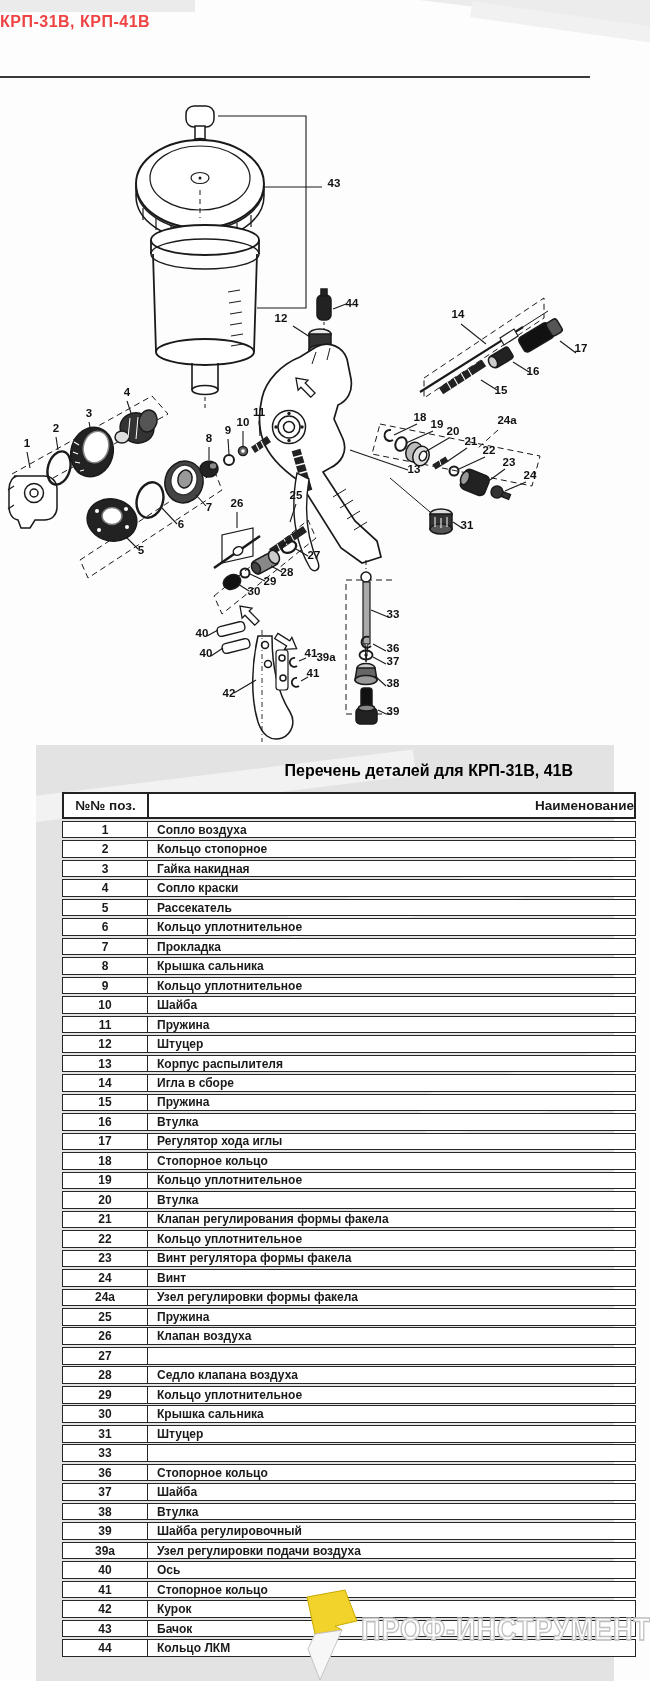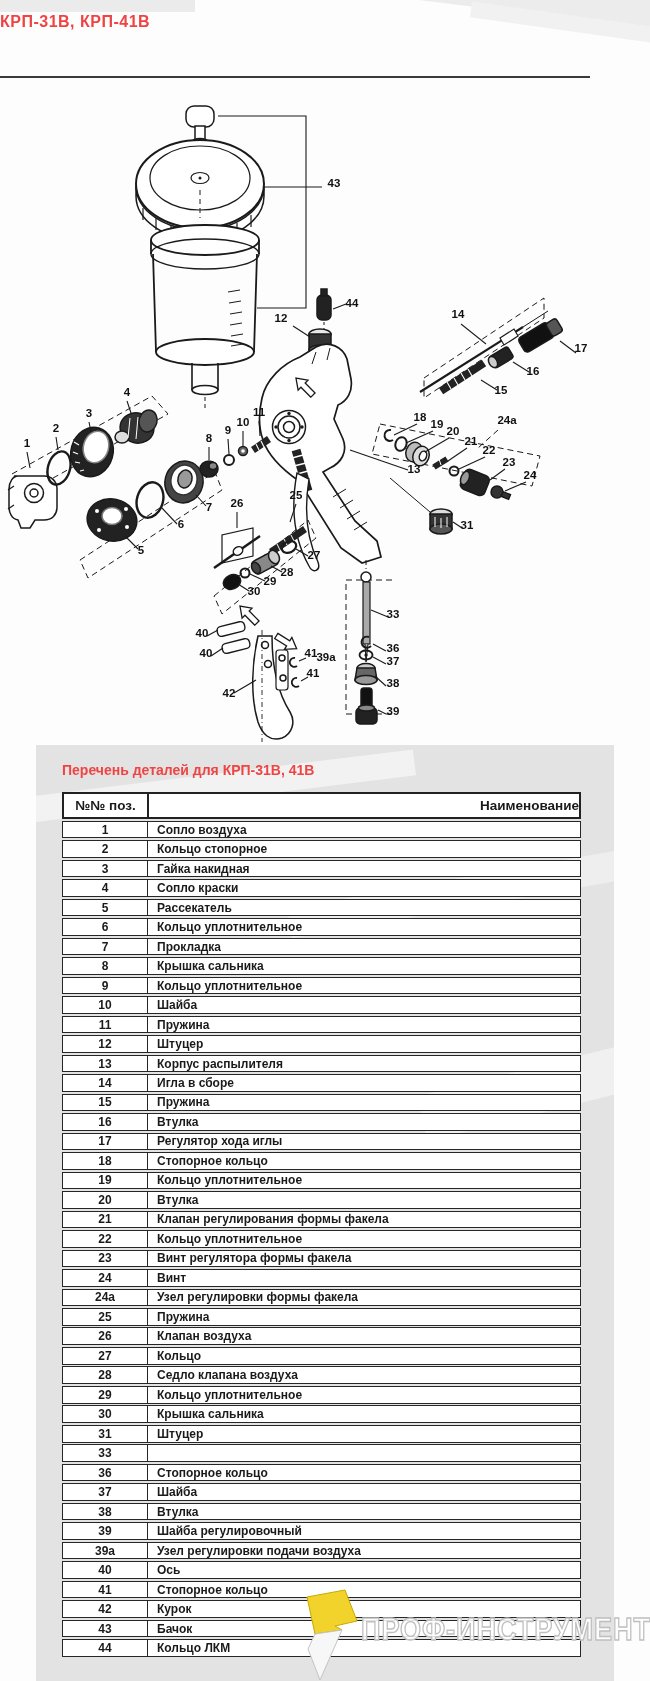--- a/index.html
+++ b/index.html
@@ -6,23 +6,23 @@
   body{width:650px;height:1681px;position:relative;background:#fdfdfd;overflow:hidden;
        font-family:"Liberation Sans", sans-serif;color:#1a1a1a;}
   .streak{position:absolute;background:#ebebeb;}
   #page-title{position:absolute;top:13px;left:0;width:590px;text-align:left;
       font-size:16px;font-weight:bold;color:#ef4444;letter-spacing:.5px;}
   #top-rule{position:absolute;top:76px;left:0;width:590px;height:2px;background:#3a3a3a;}
   #diagram-svg{position:absolute;top:0;left:0;}
   
   #table-panel{position:absolute;left:36px;top:745px;width:578px;height:936px;background:#e3e3e3;overflow:hidden;}
   .panel-streak{position:absolute;background:rgba(255,255,255,.55);}
-  #list-title{position:absolute;left:62px;top:762px;width:511px;text-align:left;
-      font-size:14px;font-weight:bold;color:#ef4444;}
-  #parts-table{position:absolute;left:62px;top:792px;width:519px;}
+  #list-title{position:absolute;left:62px;top:762px;width:511px;text-align:right;
+      font-size:16px;font-weight:bold;color:#000000;}
+  #parts-table{position:absolute;left:62px;top:792px;width:574px;}
   .thead{display:flex;border:2px solid #222;background:#fff;height:27px;box-sizing:border-box;
       font-weight:bold;font-size:13.5px;align-items:center;}
   .thead .c1{width:85px;text-align:center;border-right:2px solid #222;height:100%;
       display:flex;align-items:center;justify-content:center;box-sizing:border-box;}
   .thead .c2{flex:1;text-align:right;}
   .trow{display:flex;border:1.6px solid #262626;background:#fff;height:17.6px;margin-top:1.9px;
       box-sizing:border-box;font-size:12px;font-weight:600;align-items:center;}
   .trow .c1{width:85px;text-align:center;border-right:1.6px solid #262626;height:100%;
       display:flex;align-items:center;justify-content:center;box-sizing:border-box;}
   .trow .c2{flex:1;padding-left:9px;white-space:nowrap;}
@@ -548,21 +548,20 @@
       <div class="trow">
         <div class="c1">25</div>
         <div class="c2">Пружина</div>
       </div>
       <div class="trow">
         <div class="c1">26</div>
         <div class="c2">Клапан воздуха</div>
       </div>
       <div class="trow">
         <div class="c1">27</div>
-        <div class="c2">Кольцо</div>
       </div>
       <div class="trow">
         <div class="c1">28</div>
         <div class="c2">Седло клапана воздуха</div>
       </div>
       <div class="trow">
         <div class="c1">29</div>
         <div class="c2">Кольцо уплотнительное</div>
       </div>
       <div class="trow">

